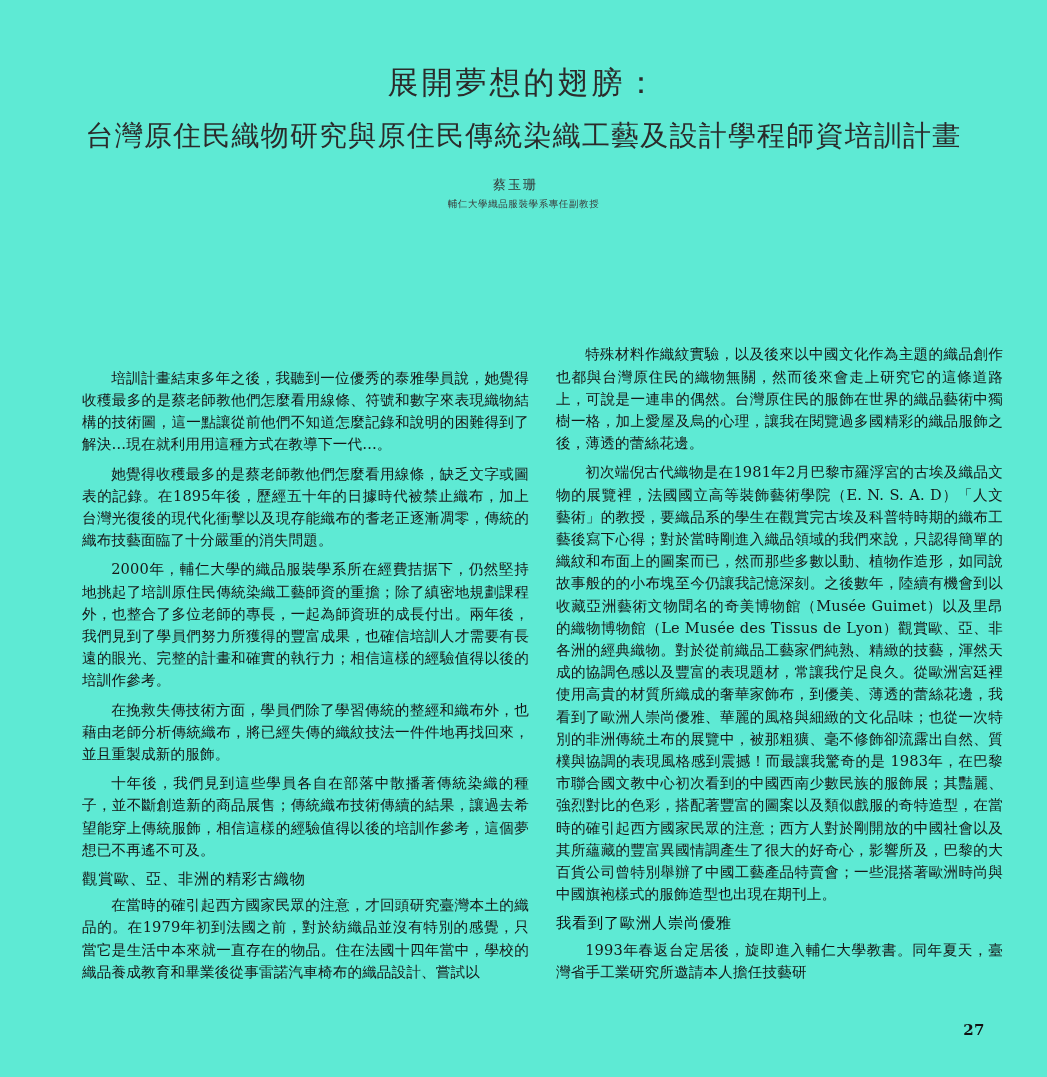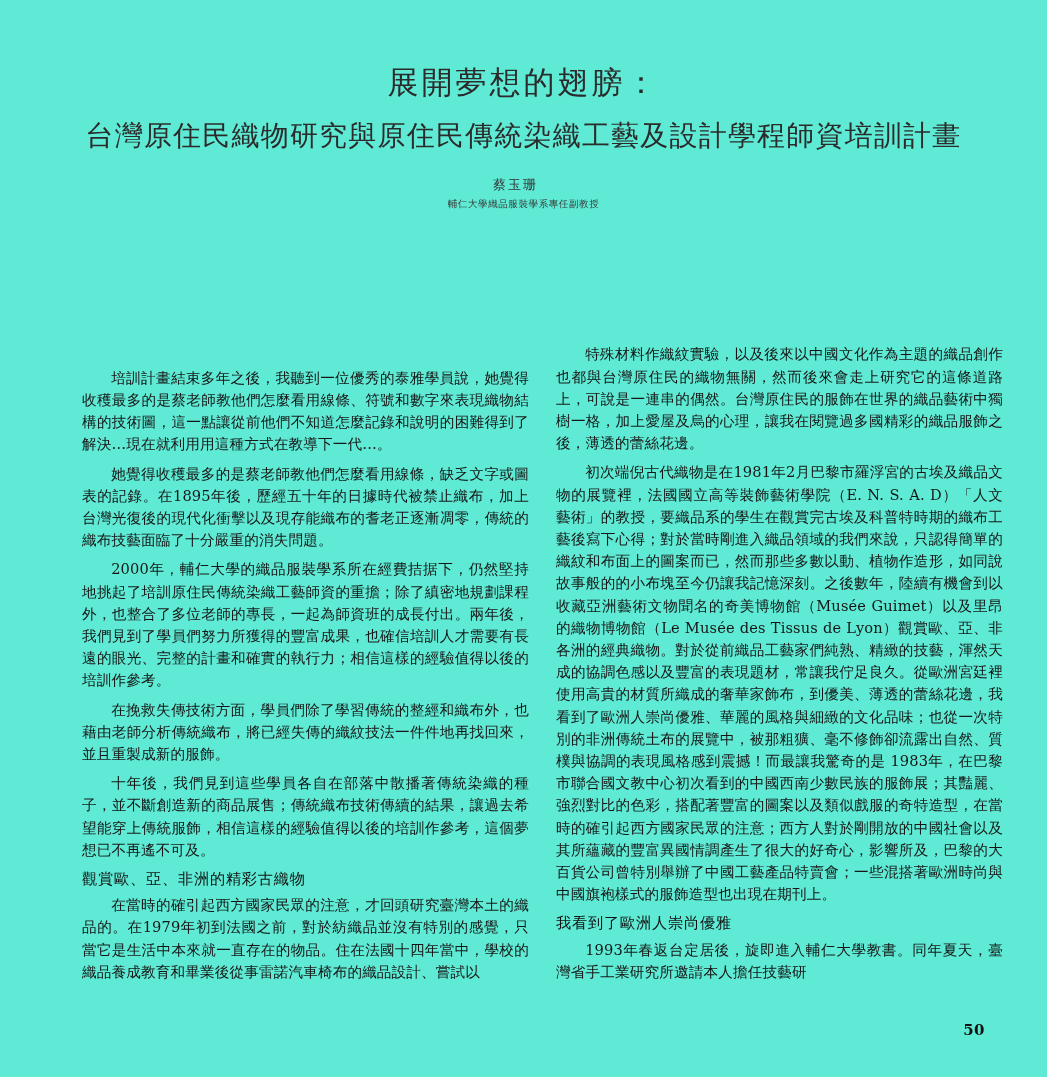--- a/index.html
+++ b/index.html
@@ -138,15 +138,15 @@
         <p class="para">在當時的確引起西方國家民眾的注意，才回頭研究臺灣本土的織品的。在1979年初到法國之前，對於紡織品並沒有特別的感覺，只當它是生活中本來就一直存在的物品。住在法國十四年當中，學校的織品養成教育和畢業後從事雷諾汽車椅布的織品設計、嘗試以</p>
       </div>
     <div class="col blocks" id="col-right">
         <p class="para">特殊材料作織紋實驗，以及後來以中國文化作為主題的織品創作也都與台灣原住民的織物無關，然而後來會走上研究它的這條道路上，可說是一連串的偶然。台灣原住民的服飾在世界的織品藝術中獨樹一格，加上愛屋及烏的心理，讓我在閱覽過多國精彩的織品服飾之後，薄透的蕾絲花邊。</p>
         <p class="para">初次端倪古代織物是在1981年2月巴黎市羅浮宮的古埃及織品文物的展覽裡，法國國立高等裝飾藝術學院（E. N. S. A. D）「人文藝術」的教授，要織品系的學生在觀賞完古埃及科普特時期的織布工藝後寫下心得；對於當時剛進入織品領域的我們來說，只認得簡單的織紋和布面上的圖案而已，然而那些多數以動、植物作造形，如同說故事般的的小布塊至今仍讓我記憶深刻。之後數年，陸續有機會到以收藏亞洲藝術文物聞名的奇美博物館（Musée Guimet）以及里昂的織物博物館（Le Musée des Tissus de Lyon）觀賞歐、亞、非各洲的經典織物。對於從前織品工藝家們純熟、精緻的技藝，渾然天成的協調色感以及豐富的表現題材，常讓我佇足良久。從歐洲宮廷裡使用高貴的材質所織成的奢華家飾布，到優美、薄透的蕾絲花邊，我看到了歐洲人崇尚優雅、華麗的風格與細緻的文化品味；也從一次特別的非洲傳統土布的展覽中，被那粗獷、毫不修飾卻流露出自然、質樸與協調的表現風格感到震撼！而最讓我驚奇的是 1983年，在巴黎市聯合國文教中心初次看到的中國西南少數民族的服飾展；其豔麗、強烈對比的色彩，搭配著豐富的圖案以及類似戲服的奇特造型，在當時的確引起西方國家民眾的注意；西方人對於剛開放的中國社會以及其所蘊藏的豐富異國情調產生了很大的好奇心，影響所及，巴黎的大百貨公司曾特別舉辦了中國工藝產品特賣會；一些混搭著歐洲時尚與中國旗袍樣式的服飾造型也出現在期刊上。</p>
         <h2 class="section-head">我看到了歐洲人崇尚優雅</h2>
         <p class="para">1993年春返台定居後，旋即進入輔仁大學教書。同年夏天，臺灣省手工業研究所邀請本人擔任技藝研</p>
       </div>
   </div>
 
-  <div class="page-number">50</div>
+  <div class="page-number">27</div>
 
 </div>
 
 </body></html>

